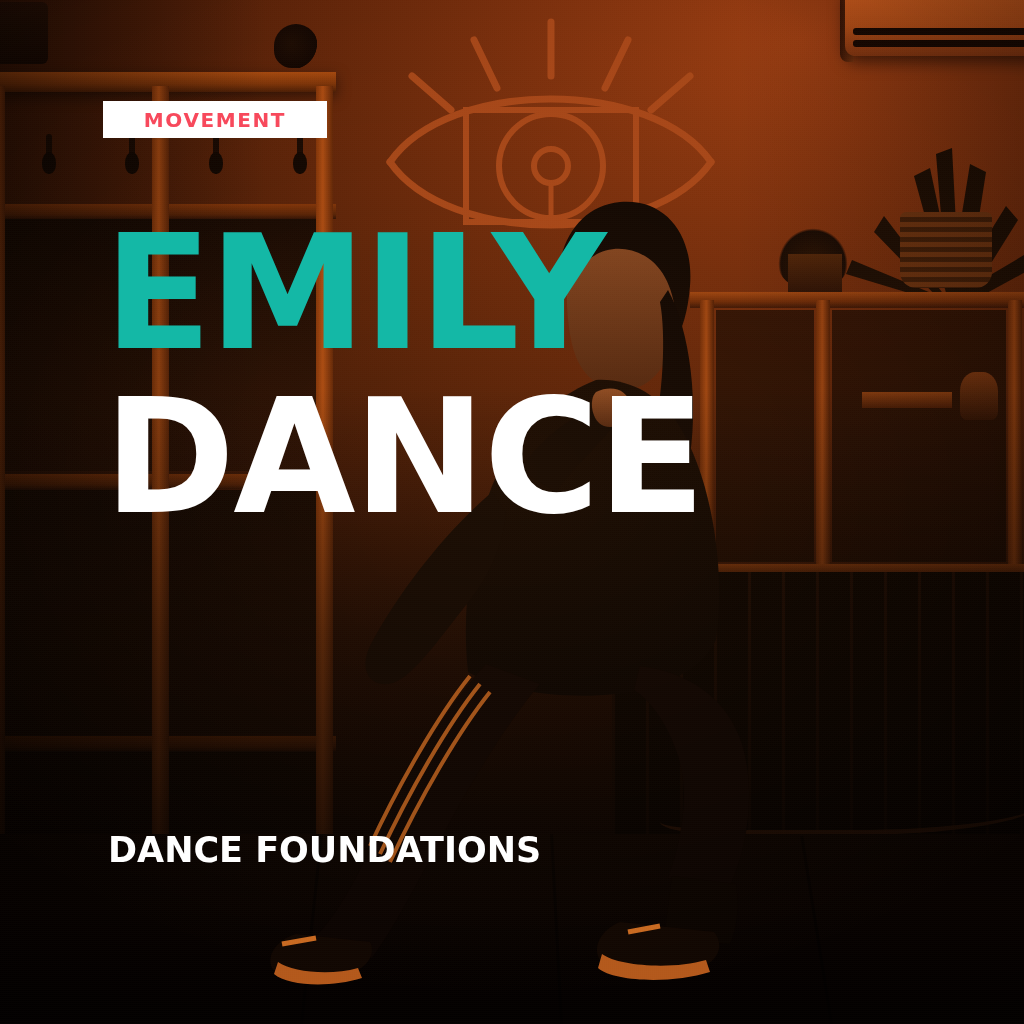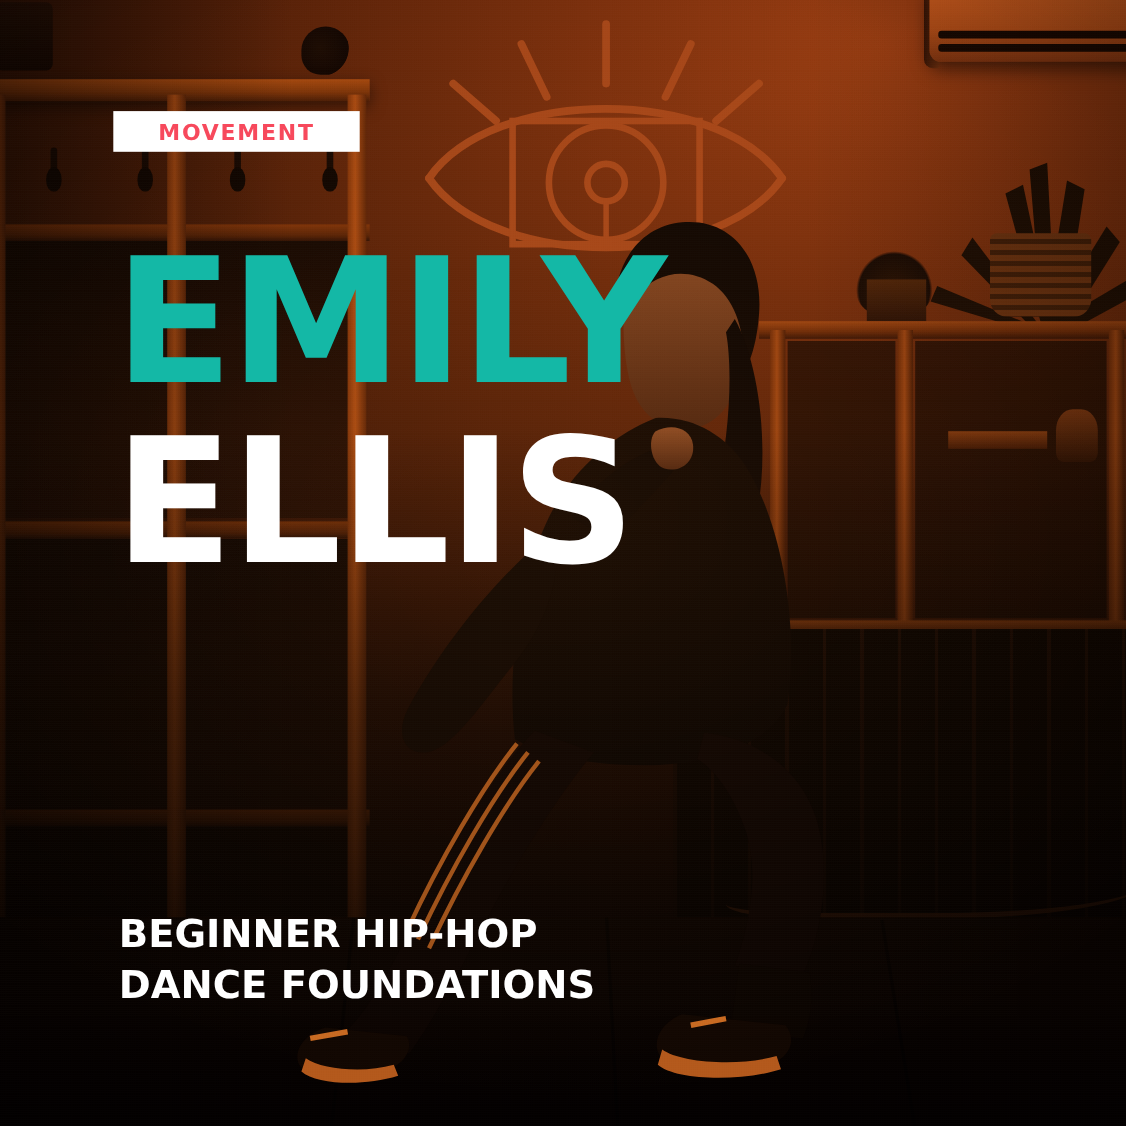--- a/index.html
+++ b/index.html
@@ -446,22 +446,21 @@
   </div>
 
   <div class="content">
 
     <div class="badge" style="background: rgb(255, 255, 255);">
       <span class="badge-label" style="color: rgb(247, 73, 92);">MOVEMENT</span>
     </div>
 
     <div class="headline">
       <div class="headline-line l1" style="color: #14b8a6;">EMILY</div>
-      <div class="headline-line l3" style="color: rgb(255, 255, 255);">ELLIS</div>
+      <div class="headline-line l3" style="color: rgb(255, 255, 255);">DANCE</div>
     </div>
 
     <div class="subtitle">
-      <div class="subtitle-line" style="color: rgb(255, 255, 255);">BEGINNER HIP-HOP</div>
       <div class="subtitle-line" style="color: rgb(255, 255, 255);">DANCE FOUNDATIONS</div>
     </div>
 
   </div>
 </div>
 
 </body></html>

